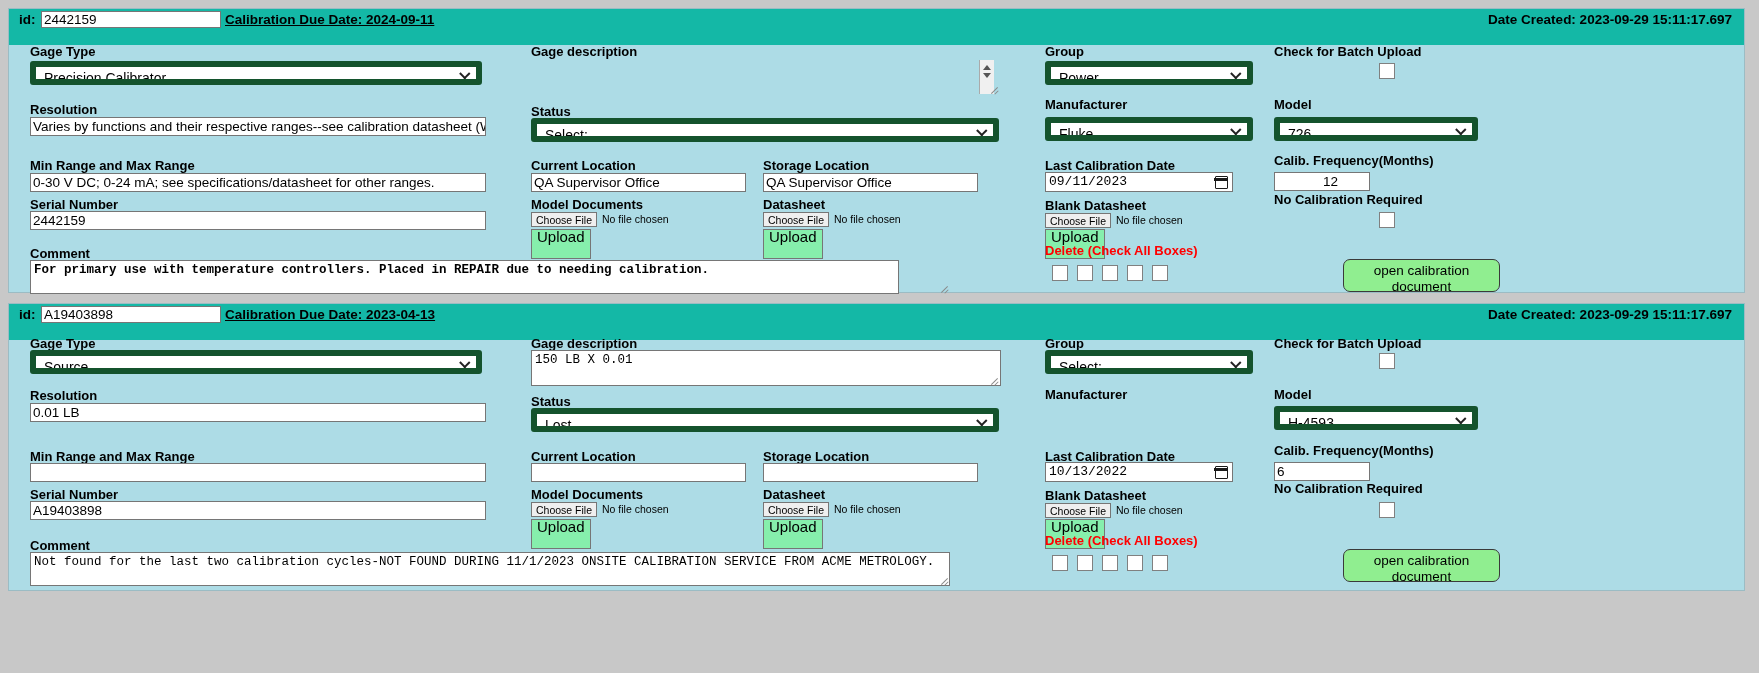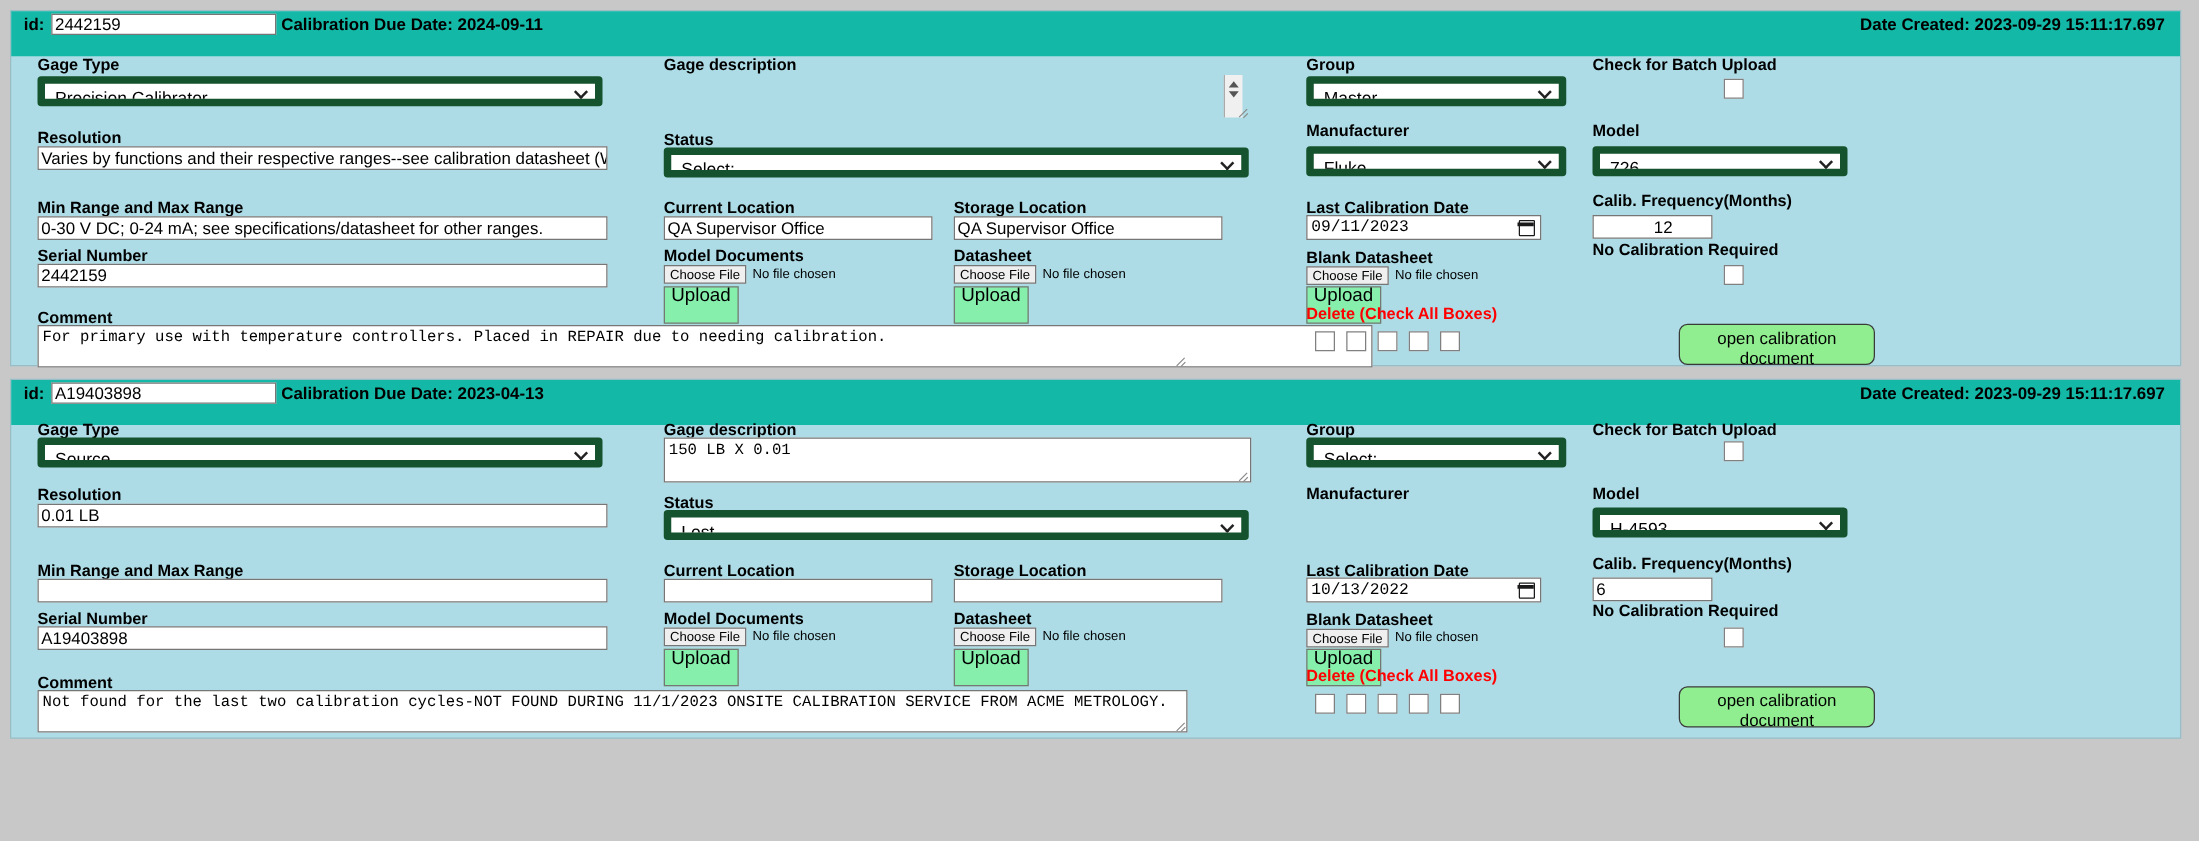--- a/index.html
+++ b/index.html
@@ -56,20 +56,21 @@
     color: #000;
   }
   .due-date {
     position: absolute;
     left: 216px; top: 2px;
     font-weight: bold;
     font-size: 13.5px;
     color: #000;
     line-height: 17px;
     white-space: nowrap;
+    text-decoration: underline;
   }
   .date-created {
     position: absolute;
     right: 12px; top: 2px;
     font-weight: bold;
     font-size: 13.5px;
     color: #000;
     line-height: 17px;
     white-space: nowrap;
   }
@@ -297,21 +298,21 @@
     <span class="lbl" style="left:21px; top:93px;">Resolution</span>
     <div class="txt" style="left:21px; top:108px; width:456px;">Varies by functions and their respective ranges--see calibration datasheet (W</div>
 
     <span class="lbl" style="left:21px; top:149px;">Min Range and Max Range</span>
     <div class="txt" style="left:21px; top:164px; width:456px;">0-30 V DC; 0-24 mA; see specifications/datasheet for other ranges.</div>
 
     <span class="lbl" style="left:21px; top:188px;">Serial Number</span>
     <div class="txt" style="left:21px; top:202px; width:456px;">2442159</div>
 
     <span class="lbl" style="left:21px; top:237px;">Comment</span>
-    <div class="ta" style="left:21px; top:251px; width:1068px; height:34px; white-space:normal;">For primary use with temperature controllers. Placed in REPAIR due to needing calibration.</div>
+    <div class="ta" style="left:21px; top:251px; width:869px; height:34px; white-space:normal;font-weight:bold;">For primary use with temperature controllers. Placed in REPAIR due to needing calibration.</div>
     <div class="ta-grip" style="left:929px; top:272px;"></div>
 
     <span class="lbl" style="left:522px; top:35px;">Gage description</span>
     <div class="spinner" style="left:970px; top:51px; height:34px;">
       <span class="up"></span>
       <span class="dn"></span>
     </div>
     <div class="ta-grip" style="left:979px; top:73px;"></div>
 
     <span class="lbl" style="left:522px; top:95px;">Status</span>
@@ -333,21 +334,21 @@
     <div class="upbtn" style="left:522px; top:220px;">Upload</div>
 
     <span class="lbl" style="left:754px; top:188px;">Datasheet</span>
     <div class="fileinput" style="left:754px; top:203px;">
       <span class="btn">Choose File</span><span class="fname">No file chosen</span>
     </div>
     <div class="upbtn" style="left:754px; top:220px;">Upload</div>
 
     <span class="lbl" style="left:1036px; top:35px;">Group</span>
     <div class="sel" style="left:1036px; top:52px; width:208px;">
-      <span>Master</span>
+      <span>Power</span>
       <span class="chev"></span>
     </div>
 
     <span class="lbl" style="left:1036px; top:88px;">Manufacturer</span>
     <div class="sel" style="left:1036px; top:108px; width:208px;">
       <span>Fluke</span>
       <span class="chev"></span>
     </div>
 
     <span class="lbl" style="left:1036px; top:149px;">Last Calibration Date</span>

